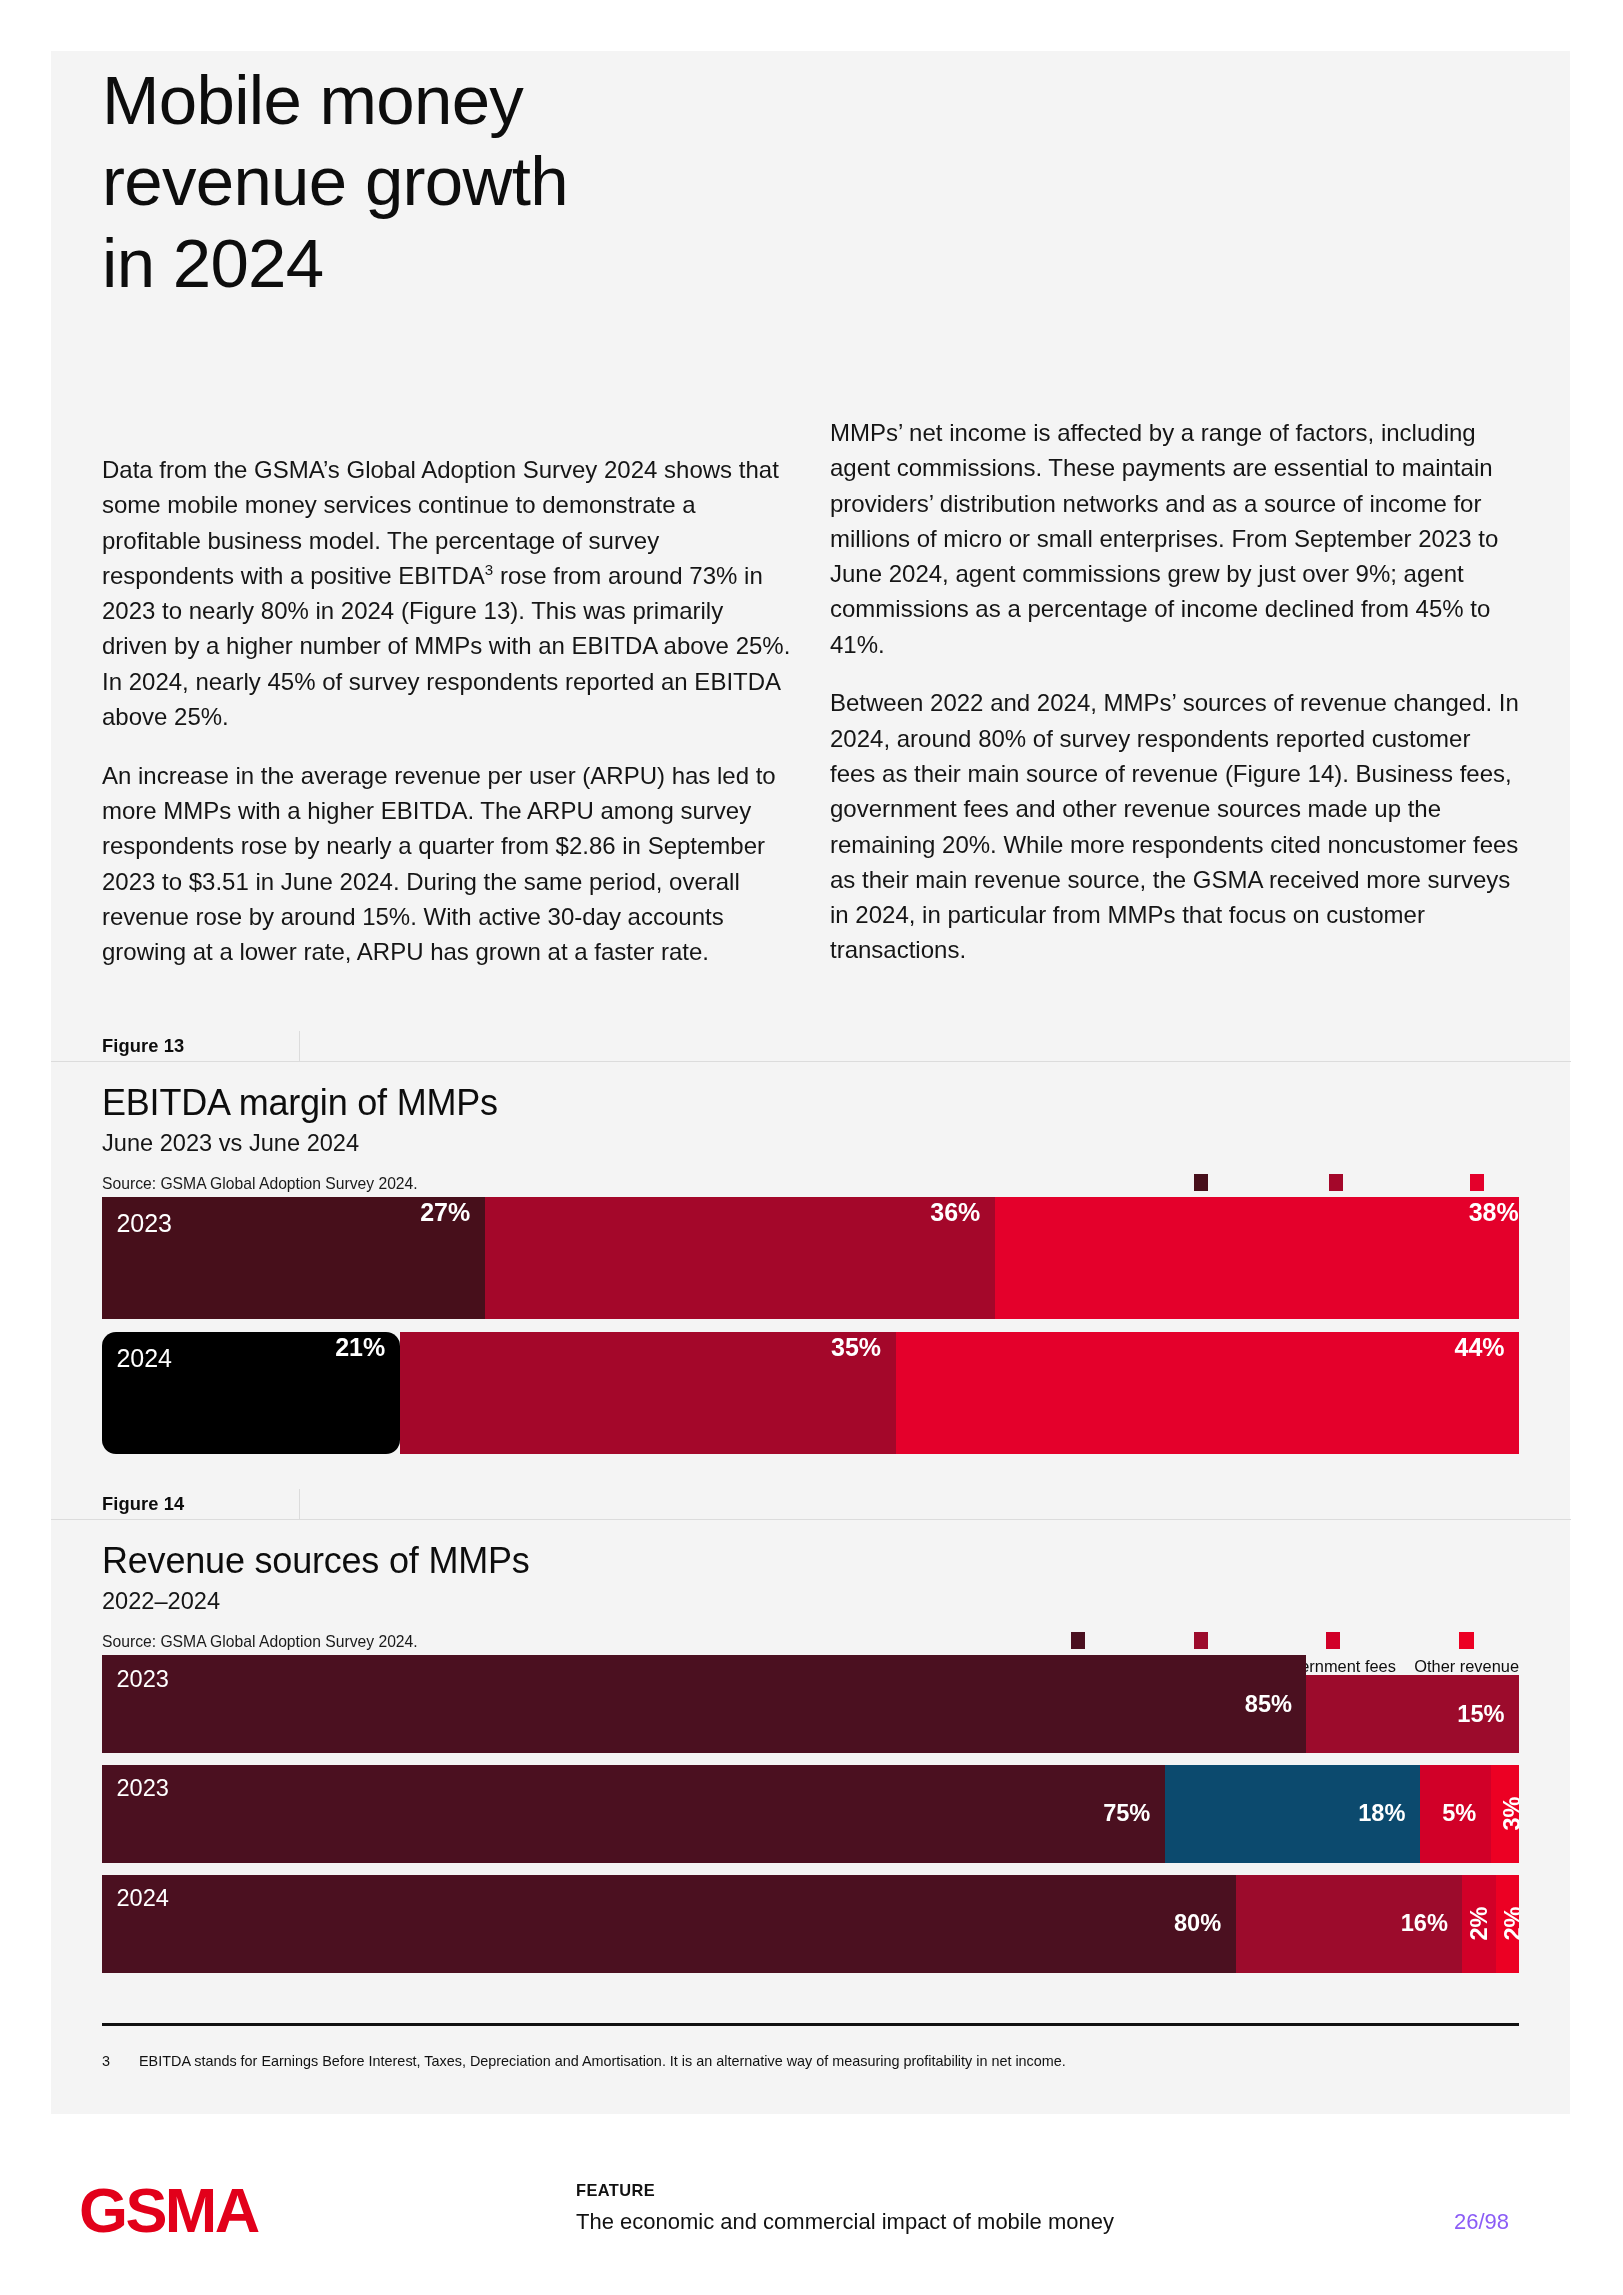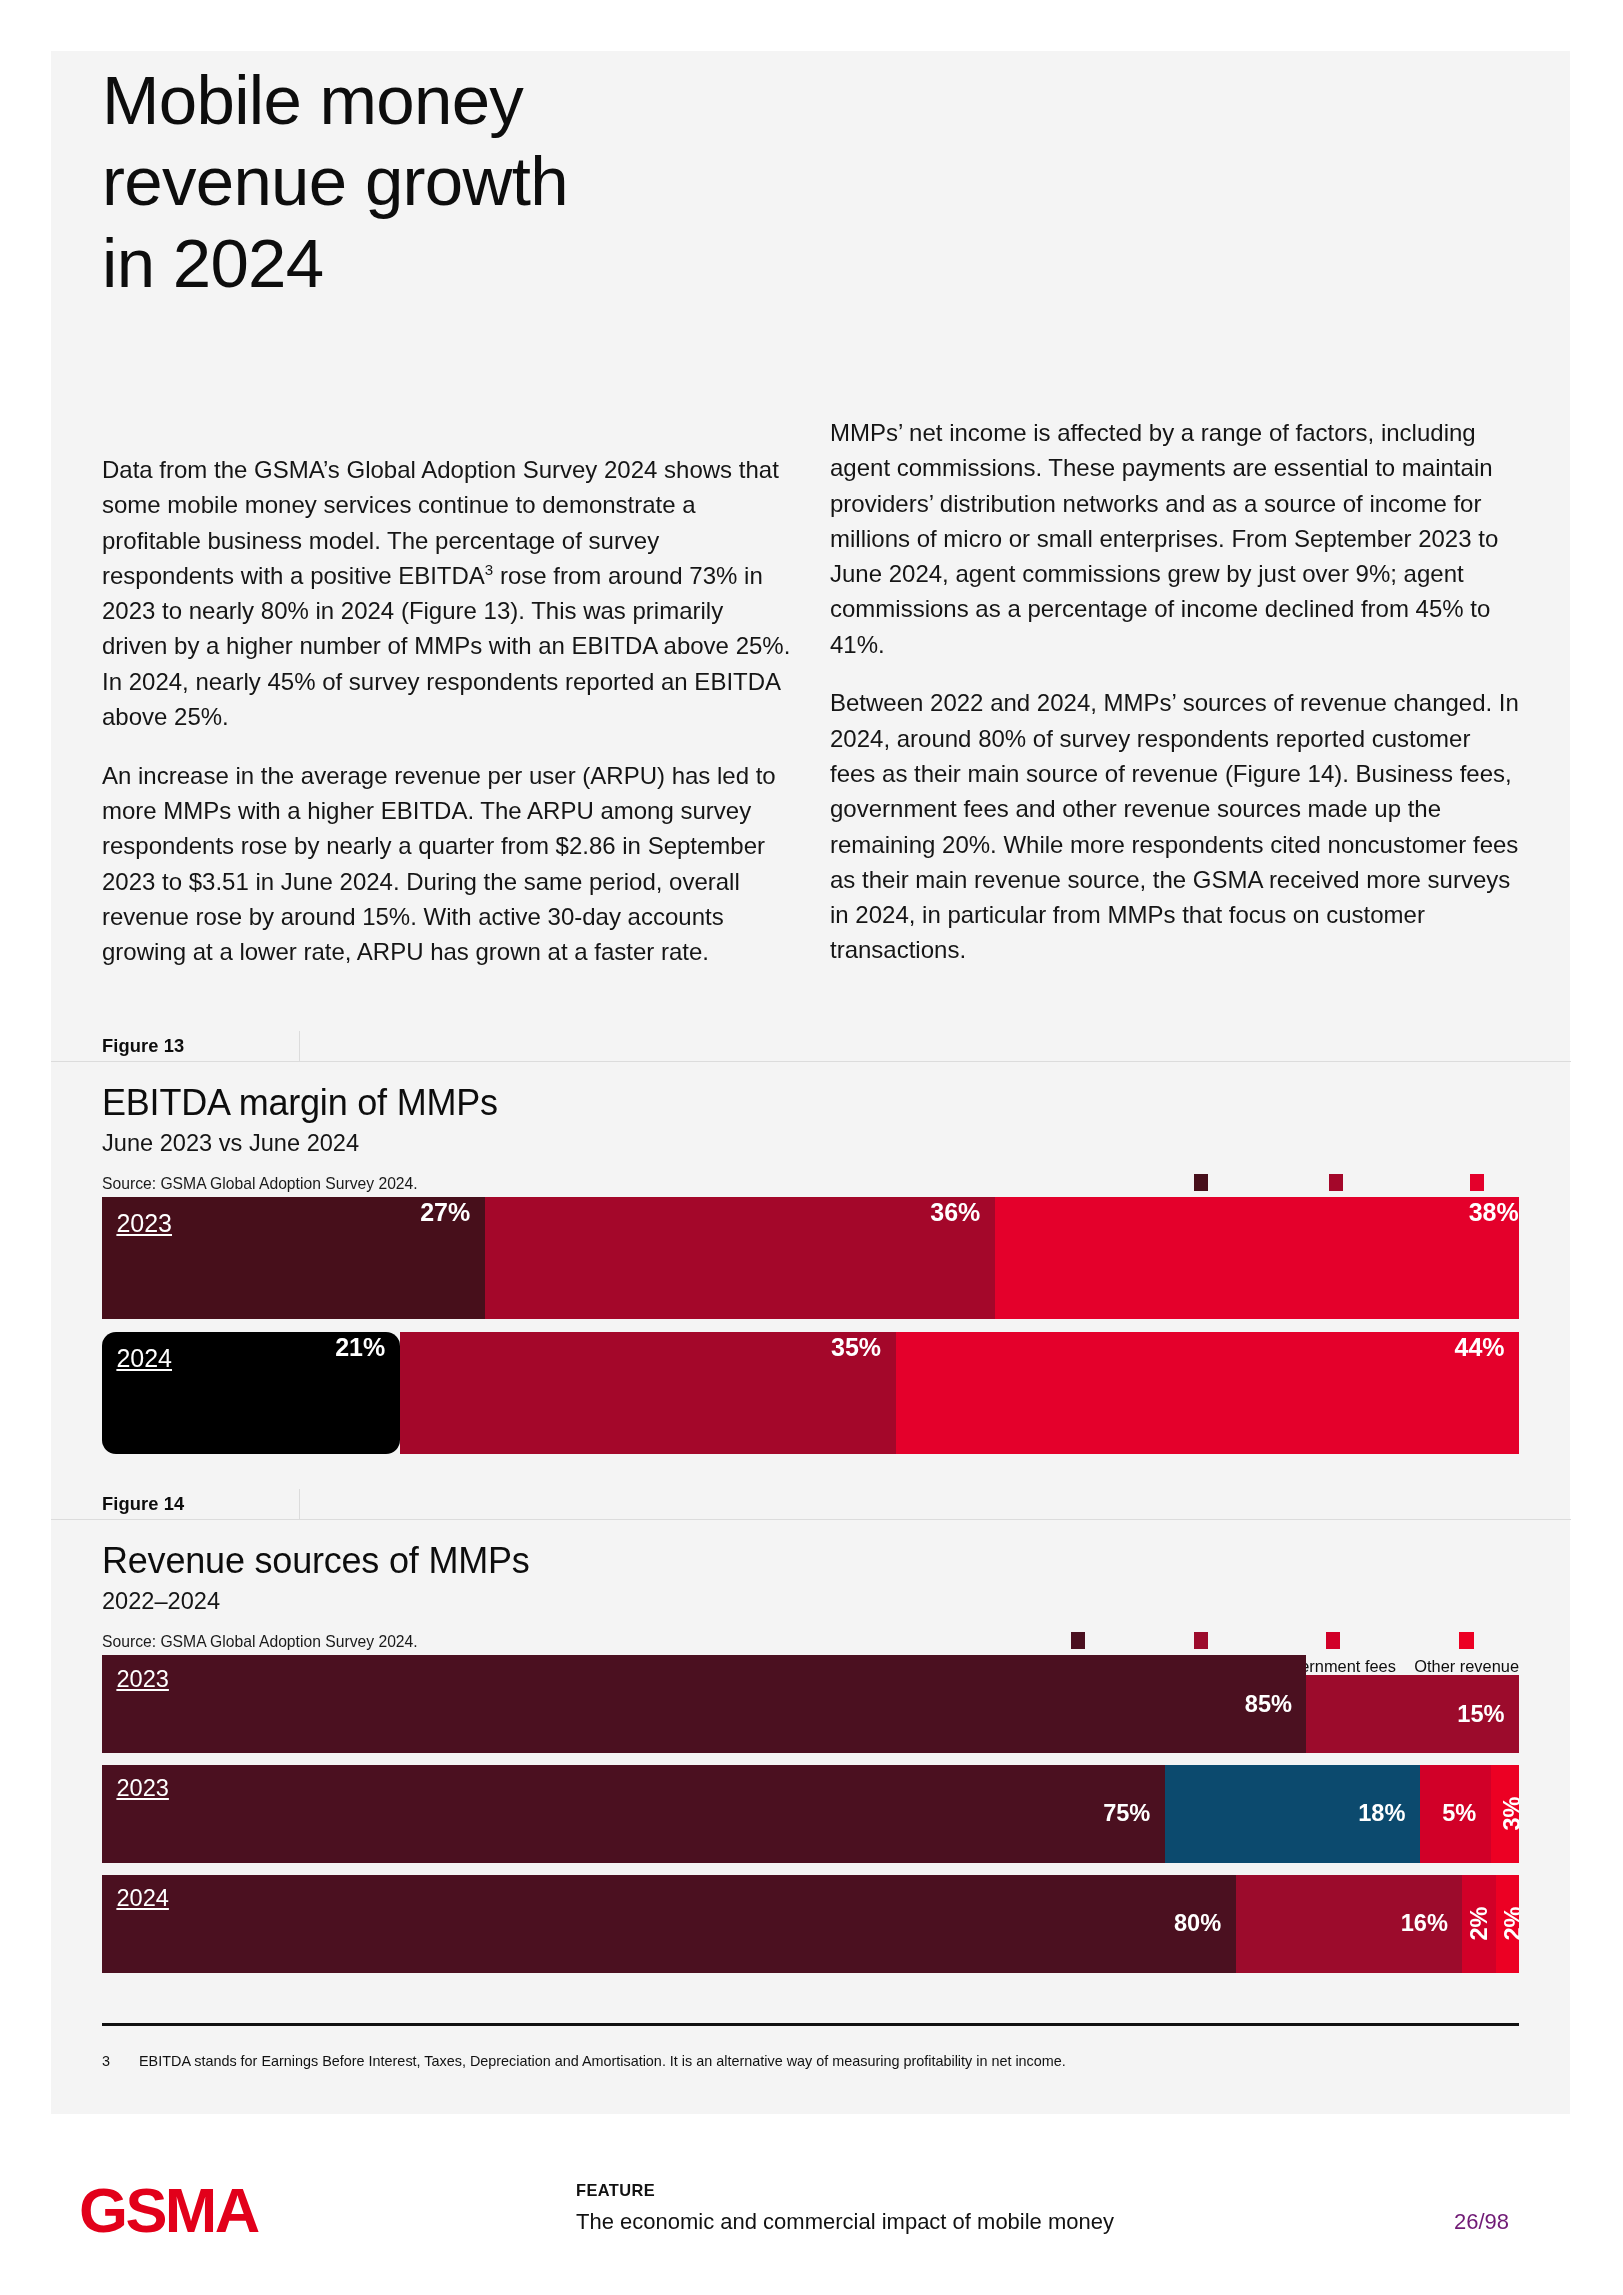--- a/index.html
+++ b/index.html
@@ -169,21 +169,20 @@
   .seg.narrow { justify-content: center; padding-right: 0; }
 
   .row-label {
     position: absolute;
     left: 14.4px;
     top: 11.8px;
     font-size: 25px;
     color: #ffffff;
     font-weight: 400;
     z-index: 4;
-    text-decoration: underline;
   }
   .fig14 .row-label { font-size: 23.6px; top: 10.5px; }
 
   .seg-inner-top { align-items: flex-start; padding-top: 1px; }
 
   
   .footnote-rule {
     position: absolute;
     left: 102px;
     top: 2023px;
@@ -226,21 +225,21 @@
     left: 576px;
     top: 2209px;
     font-size: 22px;
     color: #111111;
   }
   .footer-page {
     position: absolute;
     left: 1454px;
     top: 2209px;
     font-size: 22px;
-    color: #701a75;
+    color: #8b5cf6;
   }
 </style>
 </head>
 <body>
 
 <div id="page">
 
   <div class="panel"></div>
 
   <h1 class="title">

